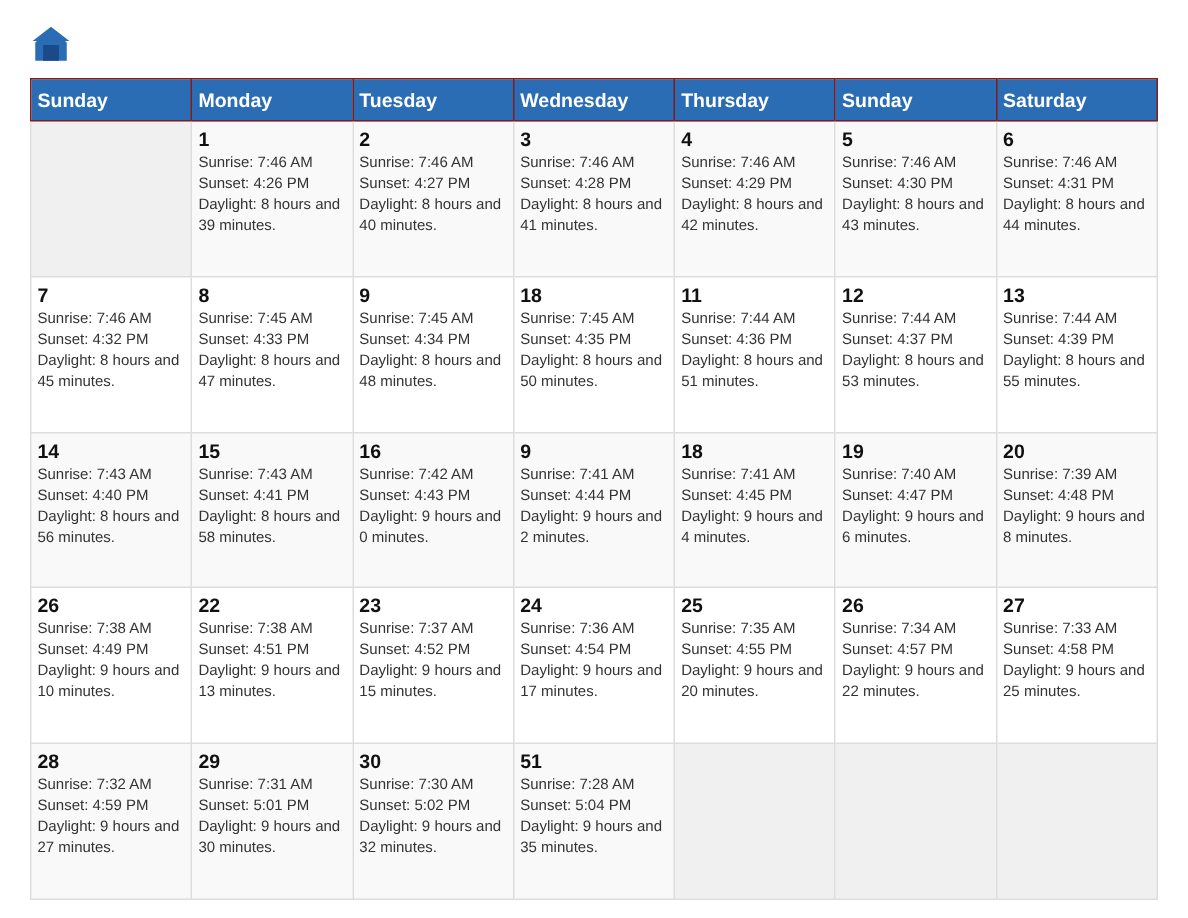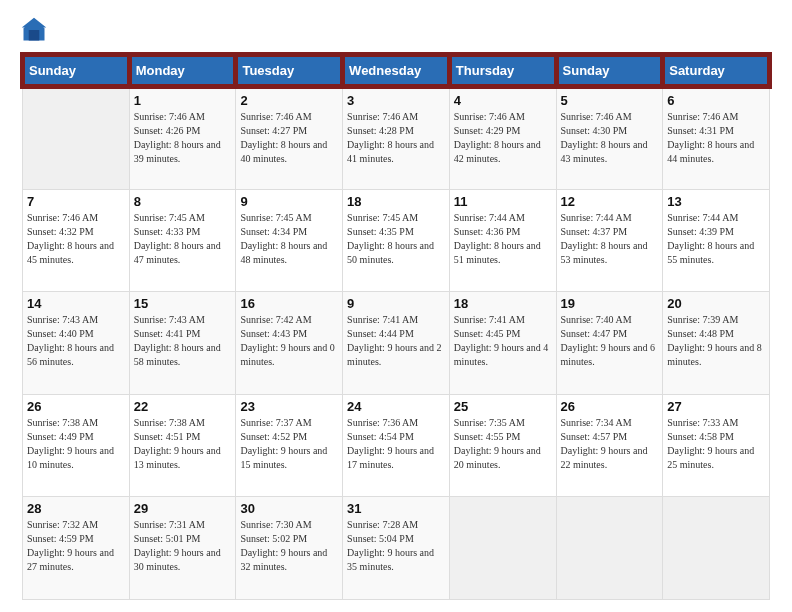--- a/index.html
+++ b/index.html
@@ -61,21 +61,21 @@
       width: 100%;
       table-layout: fixed;
     }
     .calendar thead tr th {
       background: #2a6db5;
       color: #fff;
       font-size: 13px;
       font-weight: bold;
       padding: 6px 4px;
       text-align: left;
-      border: 5px solid #7f1d1d;
+      border: 1px solid #7f1d1d;
     }
     .calendar tbody tr {
       border: 1px solid #ccc;
     }
     .calendar tbody tr:nth-child(odd) {
       background: #f9f9f9;
     }
     .calendar tbody tr:nth-child(even) {
       background: #ffffff;
     }
@@ -91,21 +91,20 @@
       font-size: 13px;
       font-weight: bold;
       color: #111;
       display: block;
       margin-bottom: 2px;
     }
     .day-info {
       font-size: 10px;
       color: #333;
       line-height: 1.4;
-      font-family: Liberation Serif, serif;
     }
     .empty-cell {
       background: #f0f0f0 !important;
     }
   </style>
 </head>
 <body>
 
 <div class="page">
   <div class="header">
@@ -263,21 +262,21 @@
           </td>
           <td>
             <span class="day-num">29</span>
             <div class="day-info">Sunrise: 7:31 AM<br>Sunset: 5:01 PM<br>Daylight: 9 hours and 30 minutes.</div>
           </td>
           <td>
             <span class="day-num">30</span>
             <div class="day-info">Sunrise: 7:30 AM<br>Sunset: 5:02 PM<br>Daylight: 9 hours and 32 minutes.</div>
           </td>
           <td>
-            <span class="day-num">31</span>
+            <span class="day-num">51</span>
             <div class="day-info">Sunrise: 7:28 AM<br>Sunset: 5:04 PM<br>Daylight: 9 hours and 35 minutes.</div>
           </td>
           <td class="empty-cell"></td>
           <td class="empty-cell"></td>
           <td class="empty-cell"></td>
         </tr>
       </tbody>
   </table>
 </div>
 

